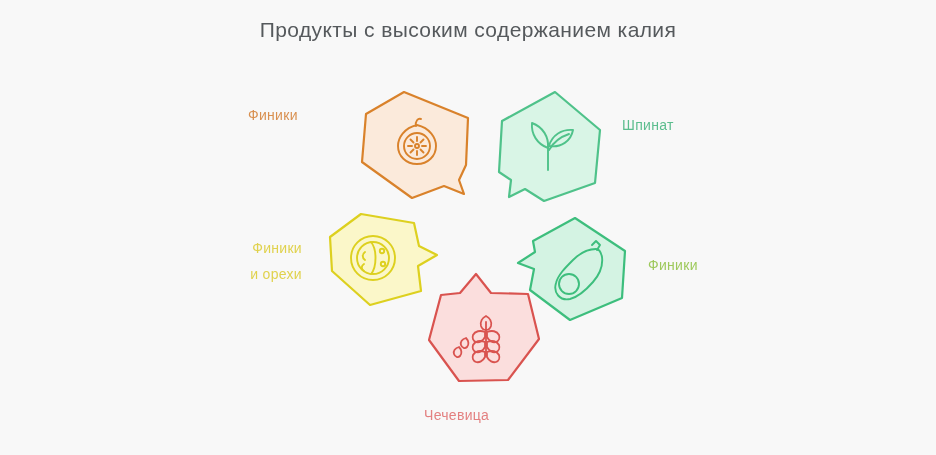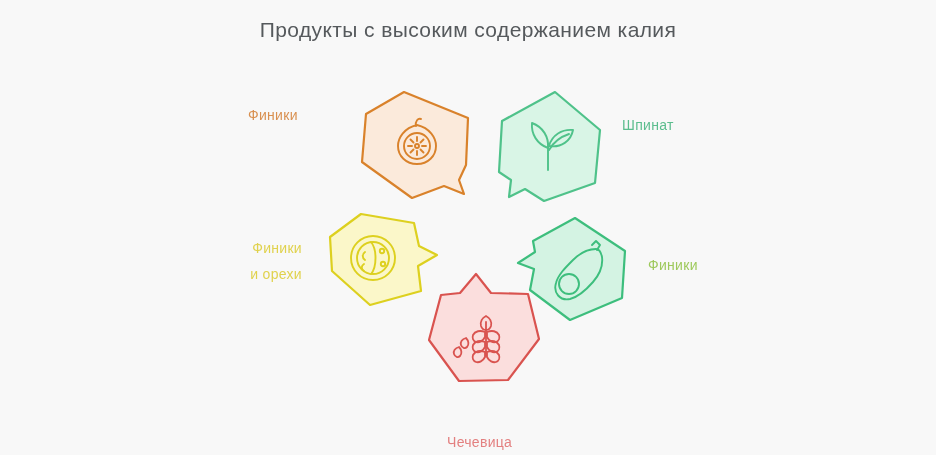--- a/index.html
+++ b/index.html
@@ -37,21 +37,21 @@
     font-size: 14px;
     letter-spacing: 0.3px;
     line-height: 26px;
     font-family: "Liberation Sans", sans-serif;
     font-weight: 400;
     white-space: pre;
   }
   .label-dates   { left: 248px; top: 102px; color: #d99050; }
   .label-spinach { left: 622px; top: 112px; color: #5cbd8e; text-align: right; }
   .label-avocado { left: 648px; top: 252px; color: #9ec95c; }
-  .label-lentils { left: 447px; top: 402px; color: #e38080; margin-top: 27px; }
+  .label-lentils { left: 424px; top: 402px; color: #e38080; }
   .label-seeds   { left: 178px; top: 235px; color: #e0d24e; width: 124px; text-align: right; }
   .hexwrap { position: absolute; }
   .hexwrap svg { display: block; overflow: visible; }
 </style>
 </head>
 <body>
 
 <div id="infographic">
 
   <div class="title">Продукты с высоким содержанием калия</div>

